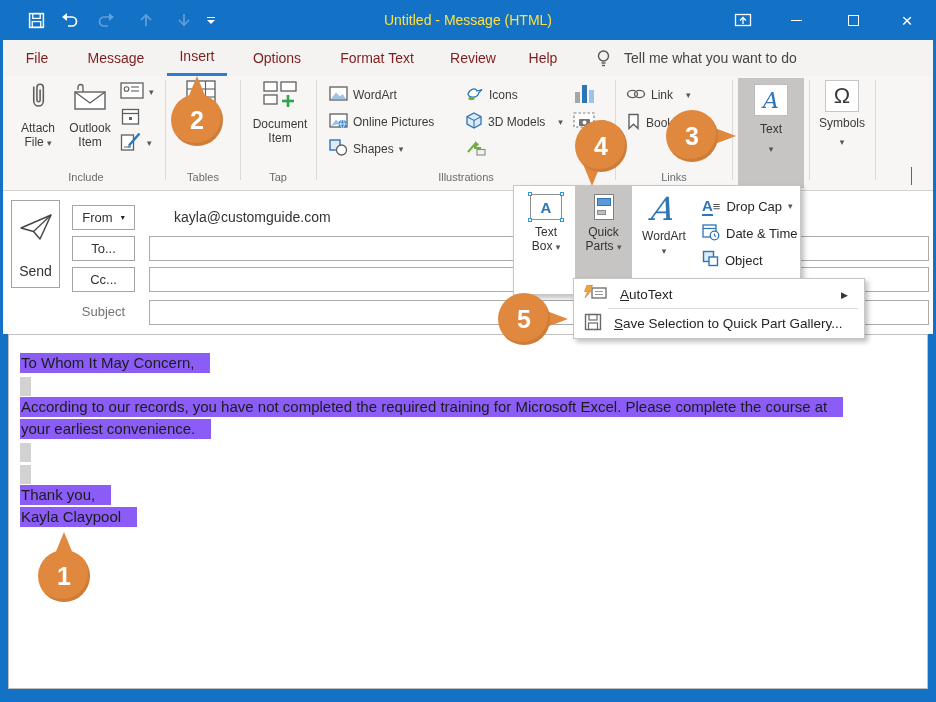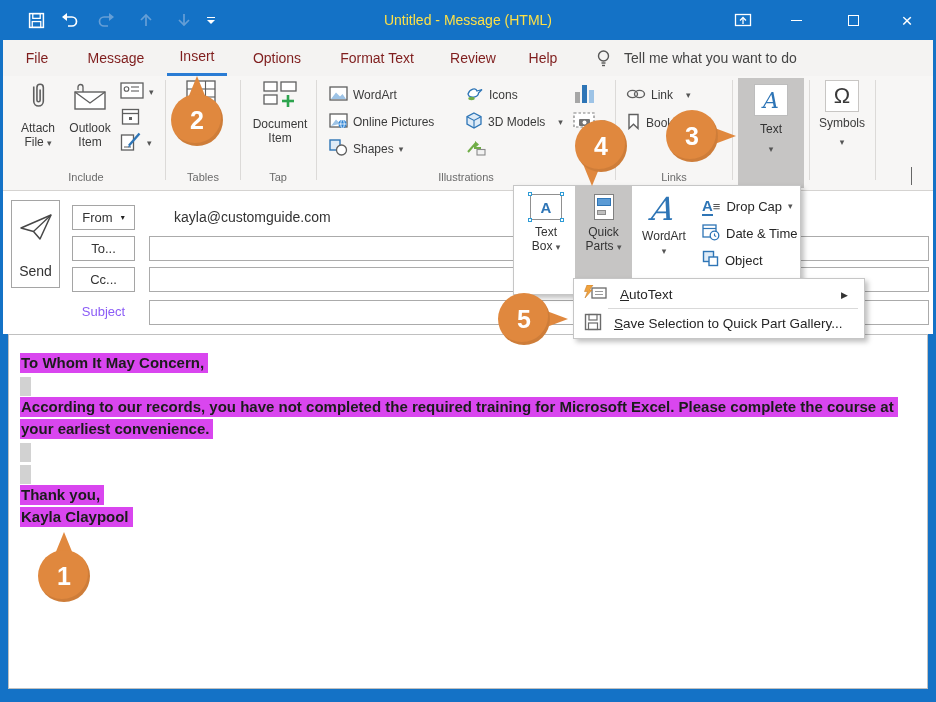--- a/index.html
+++ b/index.html
@@ -47,27 +47,27 @@
 
   
   .compose { left:3px; top:191px; width:930px; height:143px; background:#fff; }
   .send-btn { position:absolute; left:8px; top:9px; width:49px; height:88px; border:1px solid #A5A5A5; background:#fff;
     display:flex; flex-direction:column; align-items:center; justify-content:space-between; padding:10px 0 8px; }
   .send-lbl { font-size:14px; color:#333; }
   .fld-btn { position:absolute; left:69px; width:63px; height:25px; border:1px solid #A5A5A5; background:#fff;
     display:flex; align-items:center; justify-content:center; gap:8px; font-size:13px; color:#333; }
   .fld { position:absolute; left:146px; width:780px; height:25px; border:1px solid #ABABAB; background:#fff; }
   .from-value { position:absolute; left:151px; top:18px; font-size:14px; color:#333;padding-left:20px; }
-  .subj-lbl { position:absolute; left:69px; top:113px; width:63px; text-align:center; font-size:13px; color:#8b5cf6; }
+  .subj-lbl { position:absolute; left:69px; top:113px; width:63px; text-align:center; font-size:13px; color:#737373; }
 
   
   .mailbody { left:8px; top:334px; width:920px; height:355px; background:#fff; border:1px solid #C0C0C0; }
   .bodytext { position:absolute; left:11px; top:17px; font-size:15px; color:#1c1c1c; }
   .bline { height:22px; line-height:22px; white-space:nowrap; }
-  .hl { background:#d946ef; padding:1px 4px 2px 1px;font-weight:bold; }
+  .hl { background:#8b5cf6; padding:1px 16px 2px 1px; }
   .hl-mark { display:inline-block; width:11px; height:19px; background:#D2D2D2; vertical-align:middle; }
 
   
   .bottombar { left:0; top:690px; width:936px; height:12px; background:#1472C6; }
 
   
   .flyout { left:513px; top:185px; width:288px; height:110px; background:#fff; border:1px solid #C6C6C6;
     box-shadow:3px 3px 5px rgba(0,0,0,.25); z-index:40; }
   .fly-col { position:absolute; top:0; height:108px; display:flex; flex-direction:column; align-items:center;
     padding-top:8px; font-size:12px; color:#333; }

